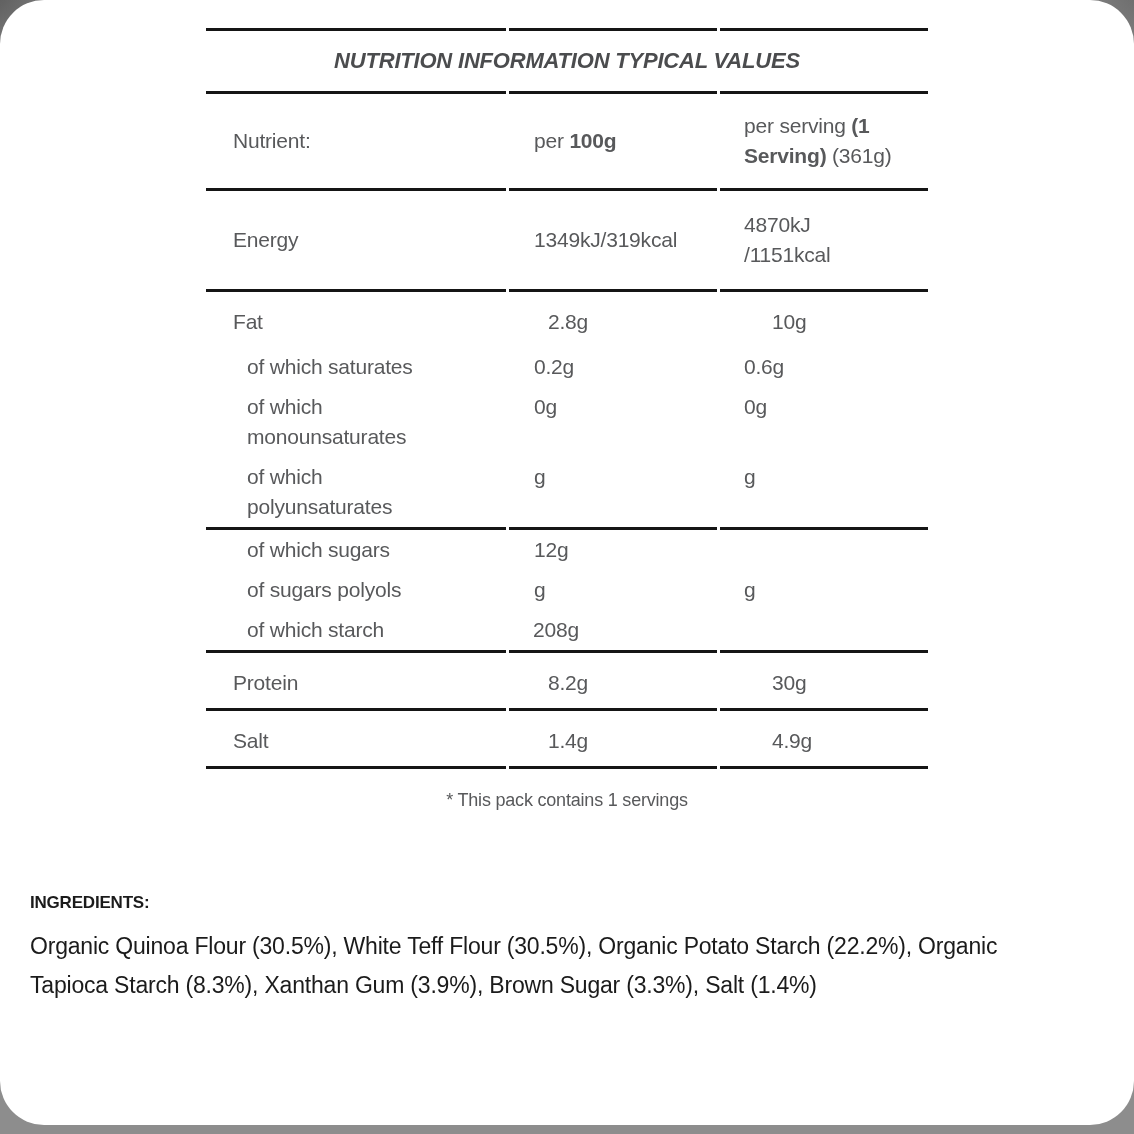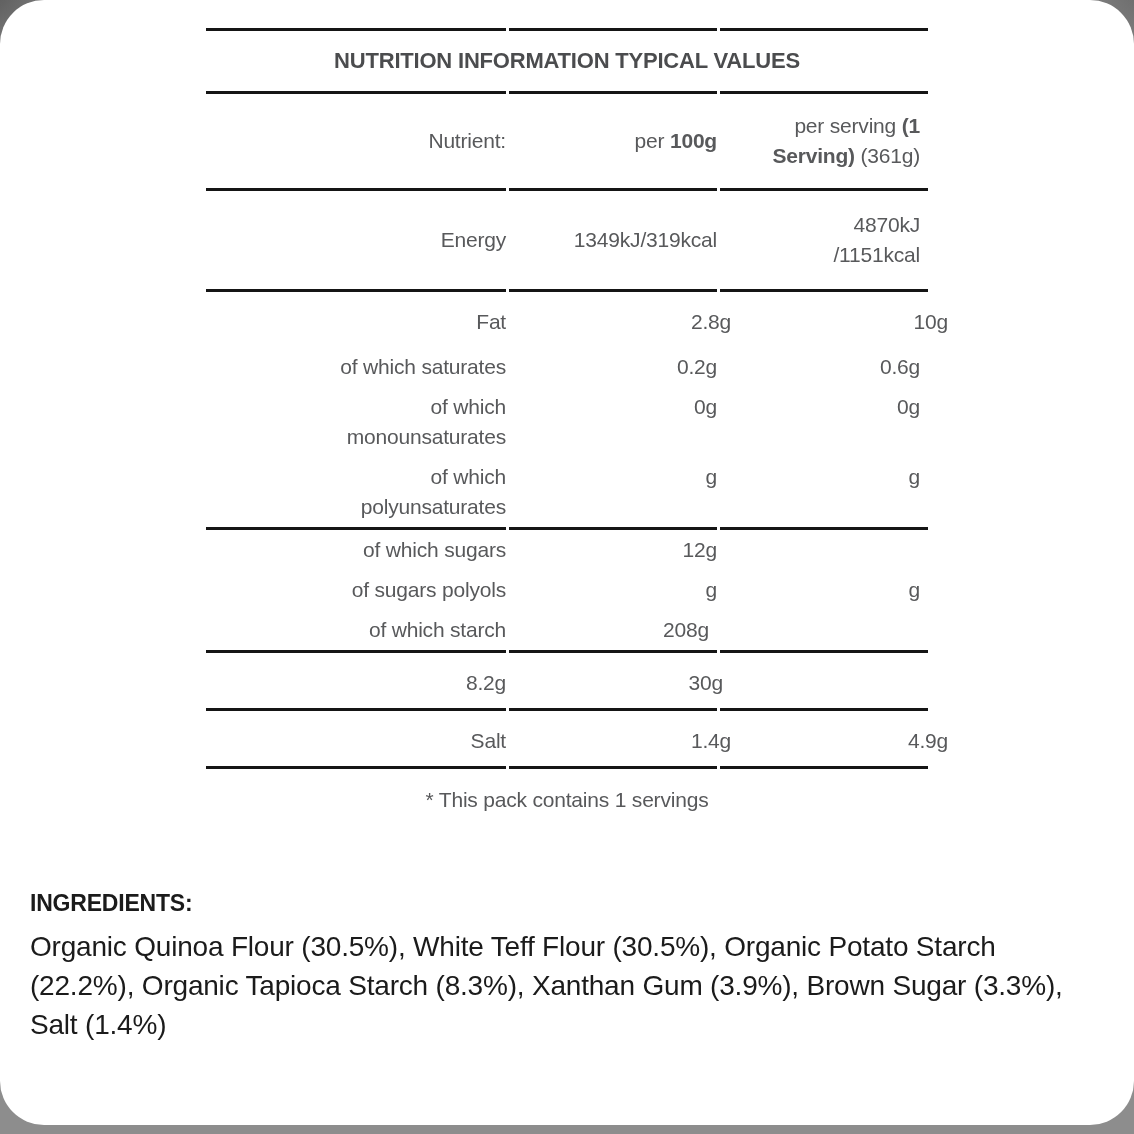--- a/index.html
+++ b/index.html
@@ -10,47 +10,47 @@
       radial-gradient(circle at -1% -1%, rgba(70,70,70,.75) 0, rgba(70,70,70,0) 95px),
       radial-gradient(circle at 101% -1%, rgba(90,90,90,.7) 0, rgba(90,90,90,0) 95px),
       #8d8d8d;
   }
   .card{
     position:absolute;left:0;top:0;width:1134px;height:1125px;
     background:#ffffff;border-radius:44px;
   }
   
   .tableWrap{width:722px;margin:28px auto 0;}
-  .cols{display:grid;grid-template-columns:300px 208px 208px;column-gap:3px;text-align:right;}
+  .cols{display:grid;grid-template-columns:300px 208px 208px;column-gap:3px;}
   .rule > span{display:block;height:3px;background:#151515;}
-  .titleRow{padding:15px 0;text-align:center;}
+  .titleRow{padding:15px 0;text-align:center;font-style:italic;}
   .titleRow .t{
     font-size:22px;font-weight:bold;letter-spacing:-0.2px;color:#4b4c4e;line-height:30px;
   }
   .c{
     color:#58595b;font-size:21px;line-height:30px;white-space:pre-line;
     letter-spacing:-0.2px;
   }
   .lab{padding-left:27px;}
   .sub .lab{padding-left:41px;}
   .v1{padding-left:25px;}
   .v2{padding-left:24px;padding-right:8px;}
   .rowHeader{padding:17px 0;align-items:center;}
   .rowTall{padding:19px 0;align-items:center;}
   .rowMain{padding:15px 0 10px;gap:17px;}
   .rowSub{padding:5px 0;}
   .bold{font-weight:bold;}
   .footnote{
-    text-align:center;margin-top:16px;font-size:21px;line-height:30px;
+    text-align:center;margin-top:16px;font-size:18px;line-height:30px;
     color:#58595b;letter-spacing:-0.2px;
   }
   
   .ingredients{margin:72px 60px 0 30px;max-width:1046px;}
-  .ingHead{font-size:23px;font-weight:bold;color:#1b1b1b;line-height:32px;margin:0 0 8px 0;letter-spacing:-0.2px;}
-  .ingBody{font-size:28px;color:#1b1b1b;line-height:39px;letter-spacing:-0.2px;}
+  .ingHead{font-size:17px;font-weight:bold;color:#1b1b1b;line-height:32px;margin:0 0 8px 0;letter-spacing:-0.2px;}
+  .ingBody{font-size:23px;color:#1b1b1b;line-height:39px;letter-spacing:-0.2px;}
 </style>
 </head>
 <body>
 
 <div class="card">
 
   <div class="tableWrap">
 
     <div class="cols rule">
         <span></span>
@@ -131,20 +131,21 @@
         <div class="cols rowSub sub">
           <div class="c lab">of which starch</div>
           <div class="c v2">208g</div>
         </div>
         <div class="cols rule">
           <span></span>
           <span></span>
           <span></span>
         </div>
         <div class="cols rowMain">
+          <div class="c lab">Protein</div>
           <div class="c v1">8.2g</div>
           <div class="c v2">30g</div>
         </div>
         <div class="cols rule">
           <span></span>
           <span></span>
           <span></span>
         </div>
         <div class="cols rowMain">
           <div class="c lab">Salt</div>

